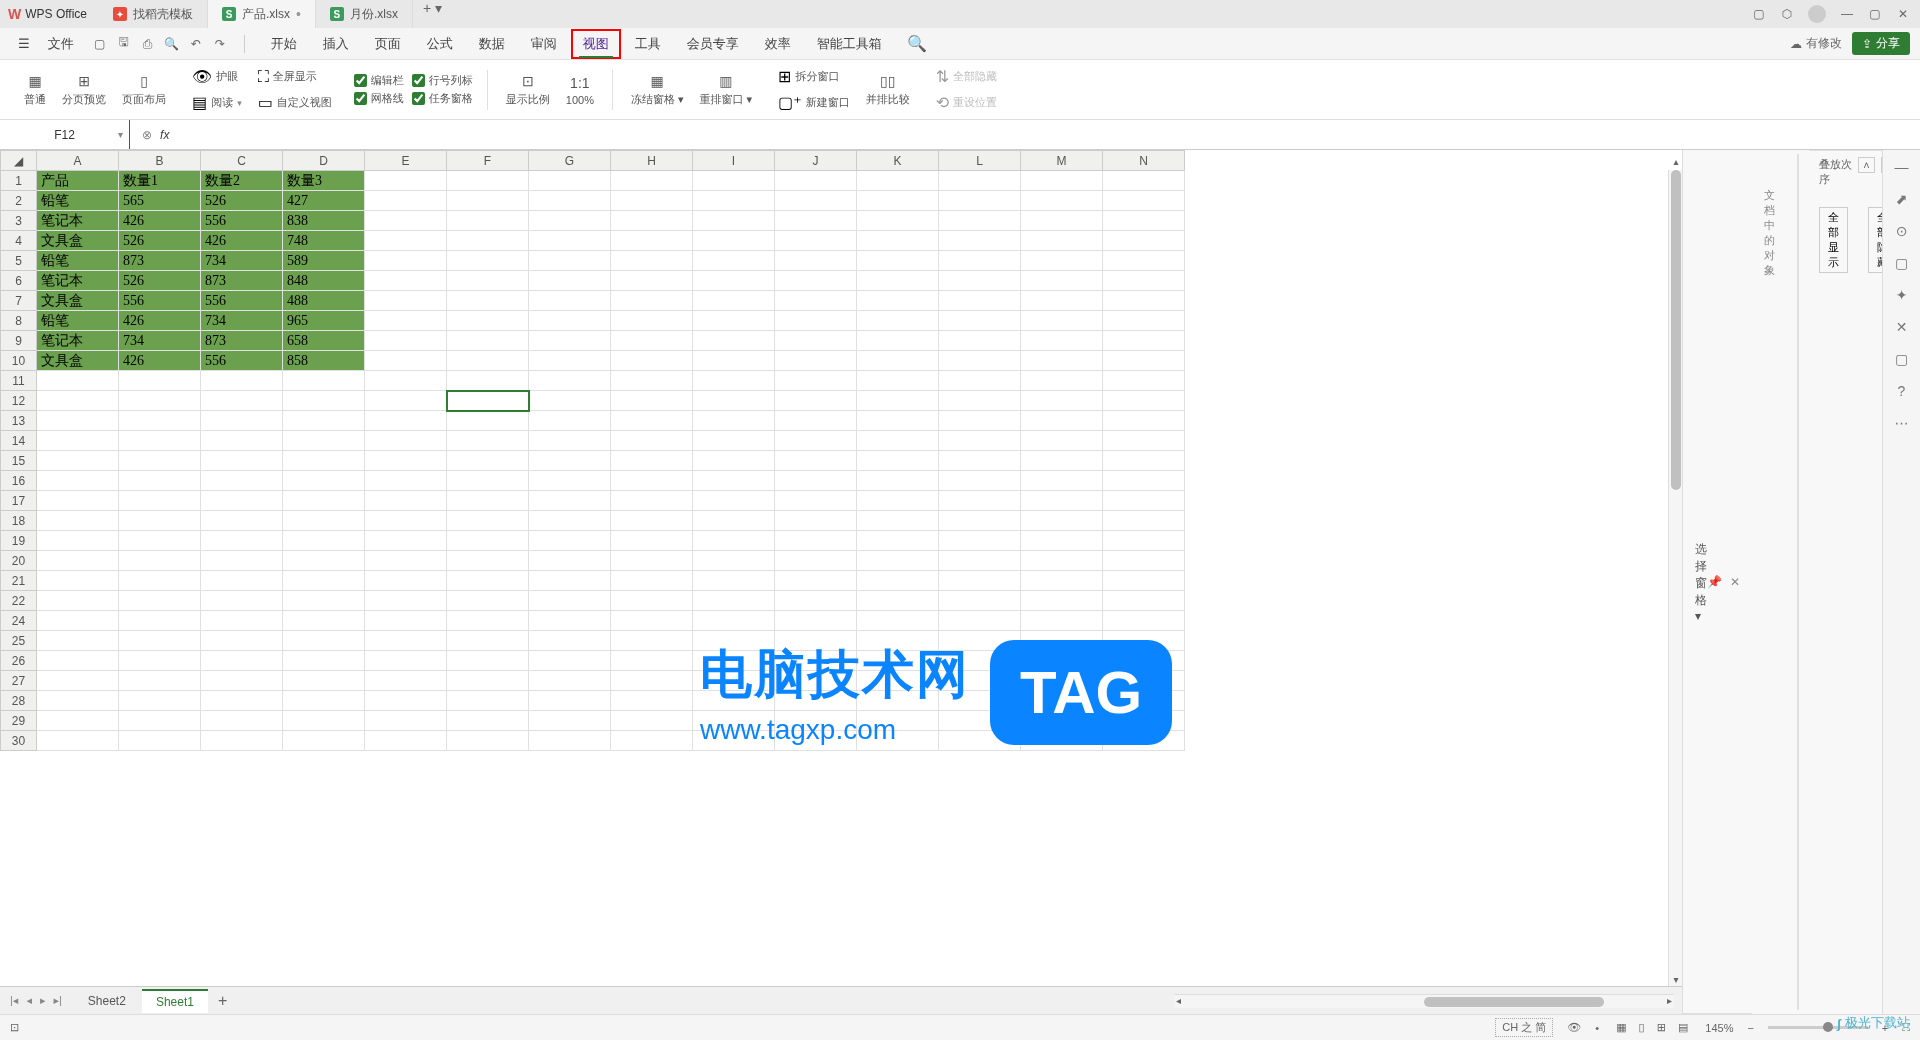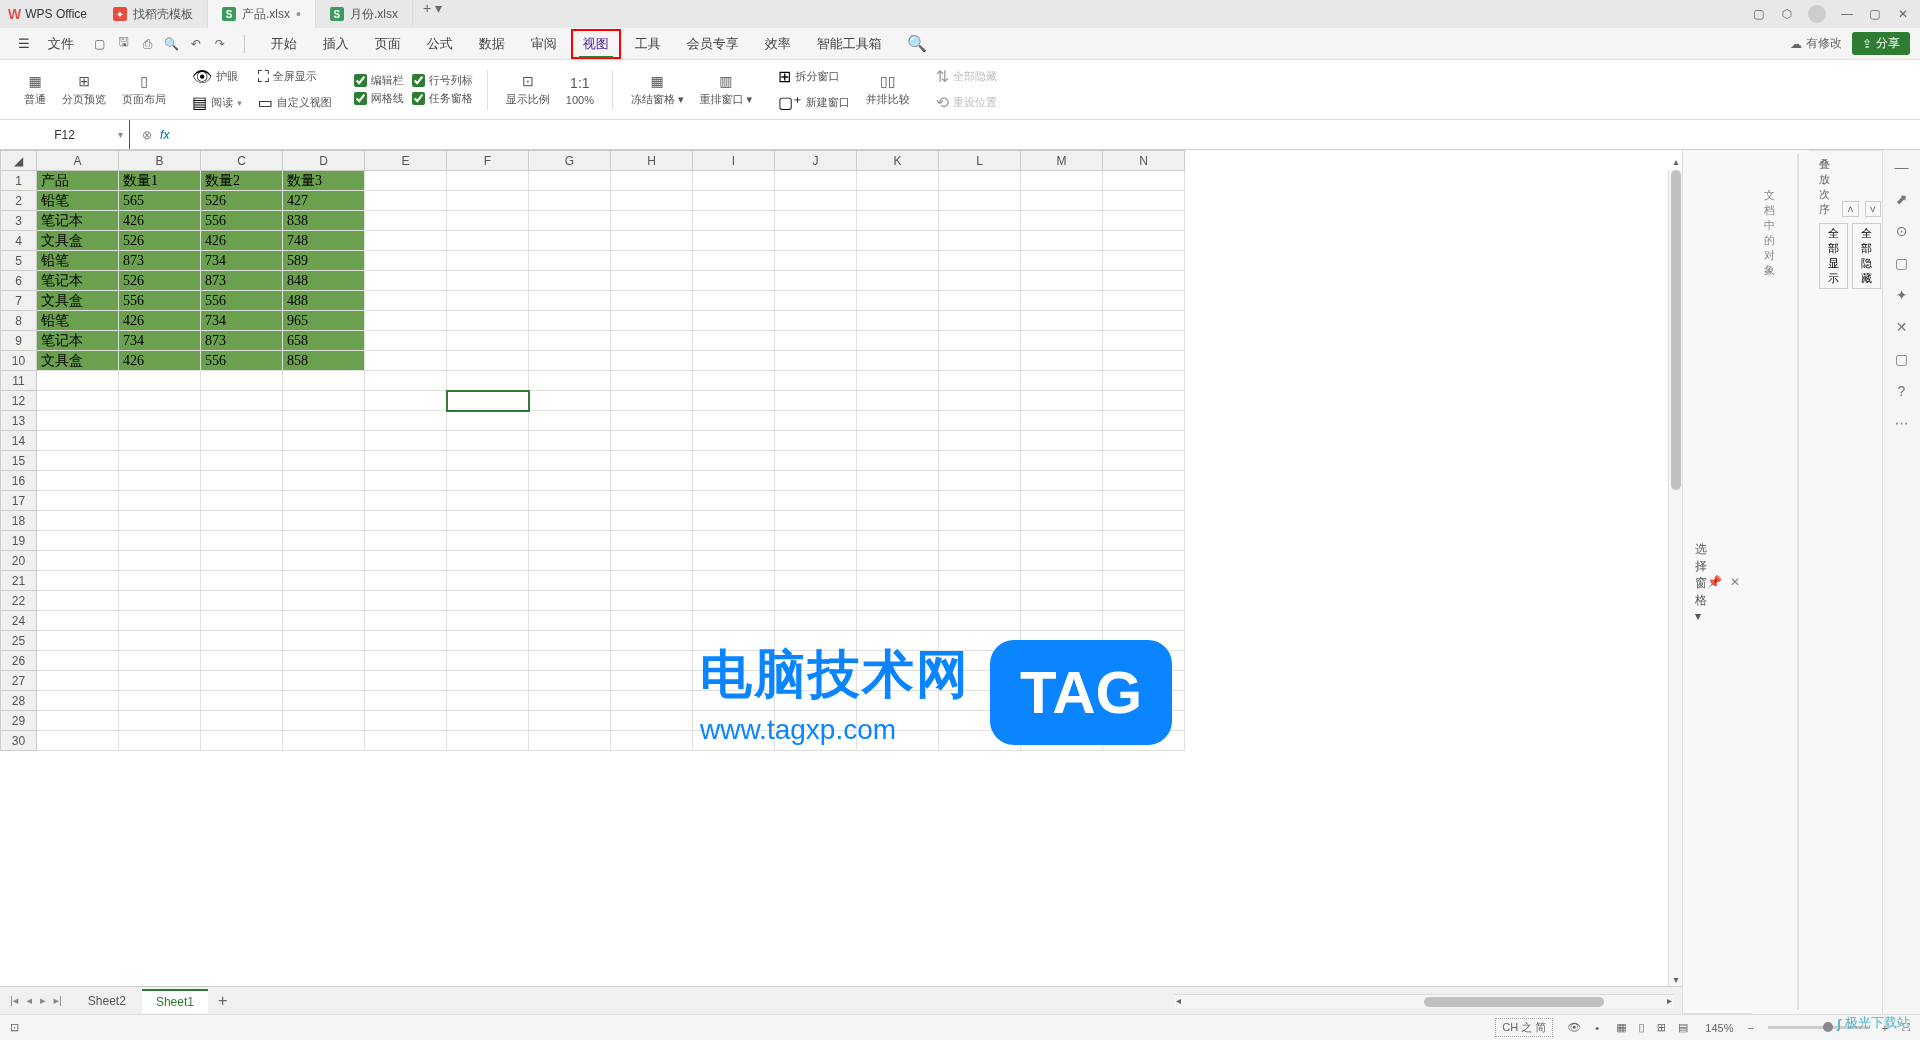--- a/index.html
+++ b/index.html
@@ -48,21 +48,21 @@
     .ribbon-check input { accent-color: #2e7d32; }
     .ribbon-col { display: flex; flex-direction: column; gap: 3px; }
     .ribbon-sep { width: 1px; height: 40px; background: #e0e0e0; margin: 0 4px; }
     .ribbon-disabled { opacity: 0.4; }
     
     
     .formula-bar { height: 30px; background: #fff; display: flex; align-items: center; border-bottom: 1px solid #ccc; }
     .cell-name { width: 130px; height: 100%; display: flex; align-items: center; justify-content: center; border-right: 1px solid #0369a1; position: relative; font-size: 12px; color: #333; }
     .cell-name .dd { position: absolute; right: 6px; color: #888; font-size: 10px; }
     .fx-area { display: flex; align-items: center; gap: 8px; padding: 0 12px; flex: 1; }
-    .fx-icon { color: #0369a1; font-size: 12px; font-style: italic; }
+    .fx-icon { color: #404040; font-size: 12px; font-style: italic; }
     .fx-input { flex: 1; border: none; font-size: 12px; outline: none; }
     
     
     .main { flex: 1; display: flex; overflow: hidden; }
     .sheet-area { flex: 1; display: flex; flex-direction: column; position: relative; overflow: hidden; }
     
     
     .sheet { flex: 1; overflow: auto; background: #fff; position: relative; }
     .sheet table { border-collapse: collapse; table-layout: fixed; }
     .sheet th { background: #f0f0ef; border: 1px solid #ccc; font-weight: normal; font-size: 12px; color: #555; text-align: center; height: 20px; }
@@ -861,26 +861,26 @@
       <div class="side-header">
         <span><span>选择窗格</span> ▾</span>
         <span class="icons">
           <span>📌</span>
           <span>✕</span>
         </span>
       </div>
       <div class="side-label">文档中的对象</div>
       <div class="side-body"></div>
       <div style="padding:6px 10px;border-top:1px solid #e0e0e0">
-        <div style="display:flex;align-items:flex-end;gap:6px;font-size:11px;color:#666">
+        <div style="display:flex;align-items:flex-start;gap:6px;font-size:11px;color:#666">
           <span>叠放次序</span>
           <span style="border:1px solid #ccc;padding:1px 4px">˄</span>
           <span style="border:1px solid #ccc;padding:1px 4px">˅</span>
         </div>
-        <div class="btns" style="display:flex;gap:4px;margin-top:6px">
+        <div class="btns" style="display:flex;gap:20px;margin-top:20px">
           <span class="btn" style="border:1px solid #ccc;padding:2px 8px;font-size:11px">全部显示</span>
           <span class="btn" style="border:1px solid #ccc;padding:2px 8px;font-size:11px">全部隐藏</span>
         </div>
       </div>
     </div>
 
     <div class="right-toolbar">
       <span class="rt-icon">—</span>
       <span class="rt-icon">⬈</span>
       <span class="rt-icon">⊙</span>

